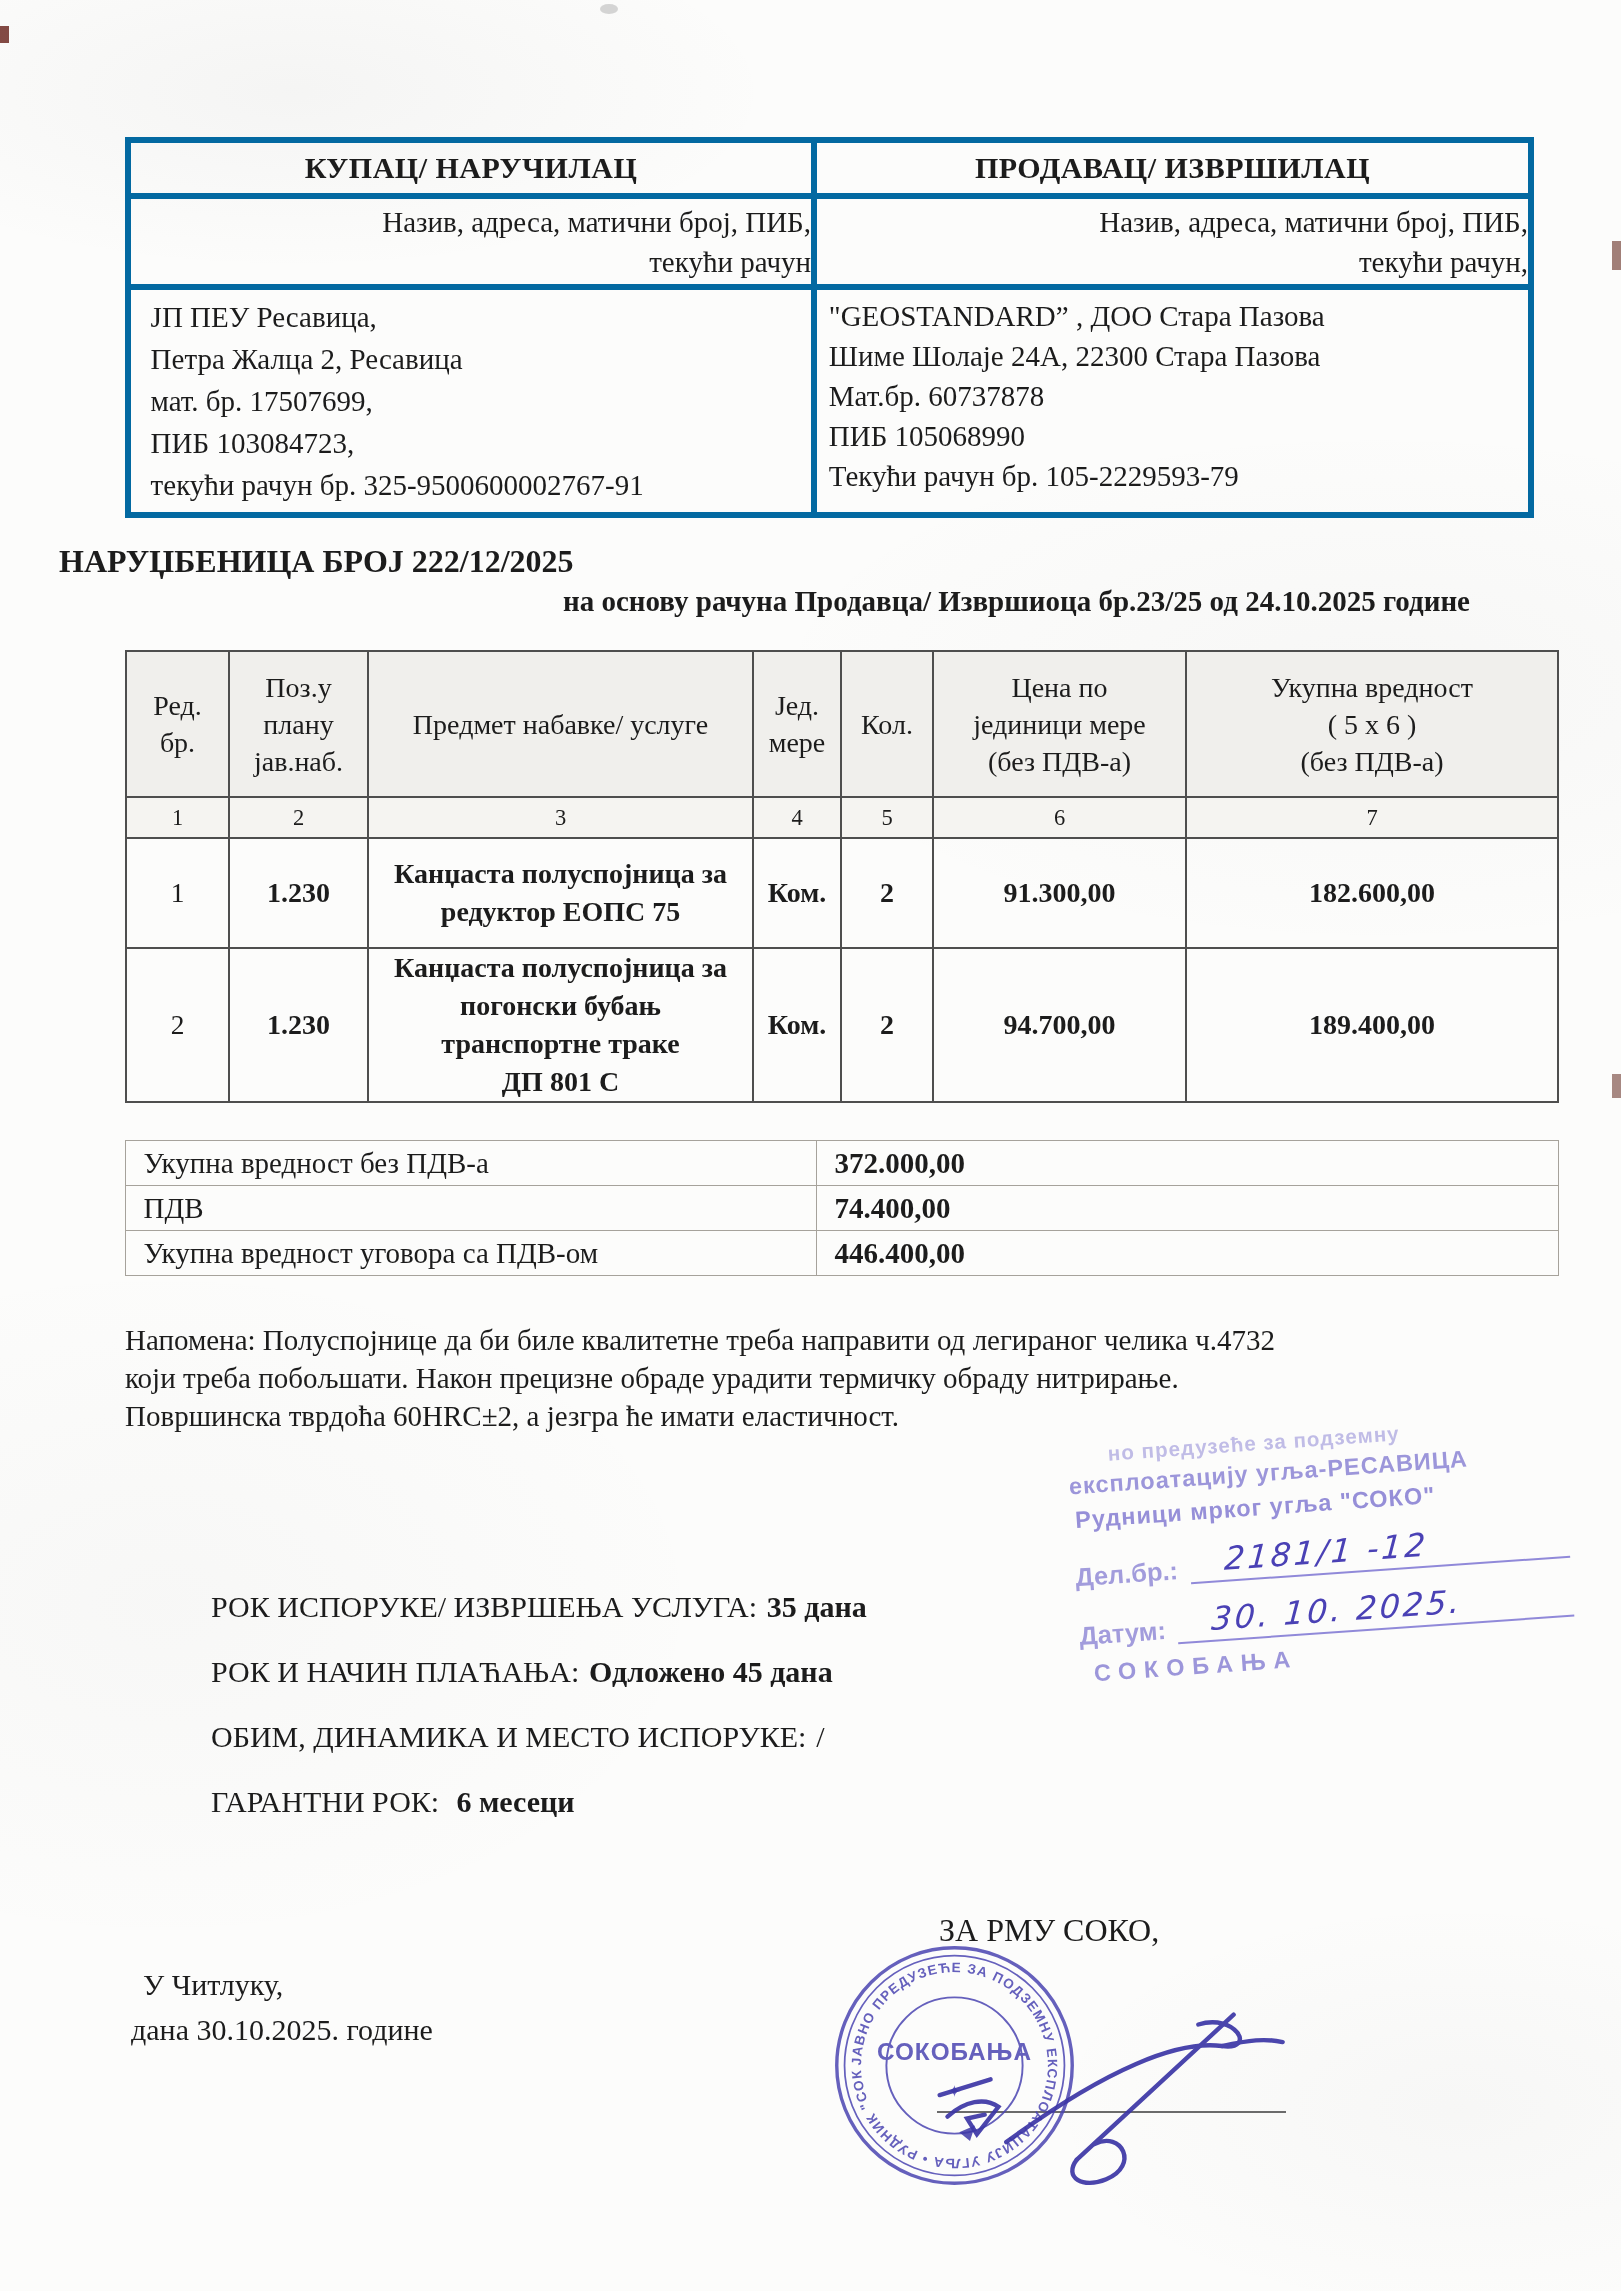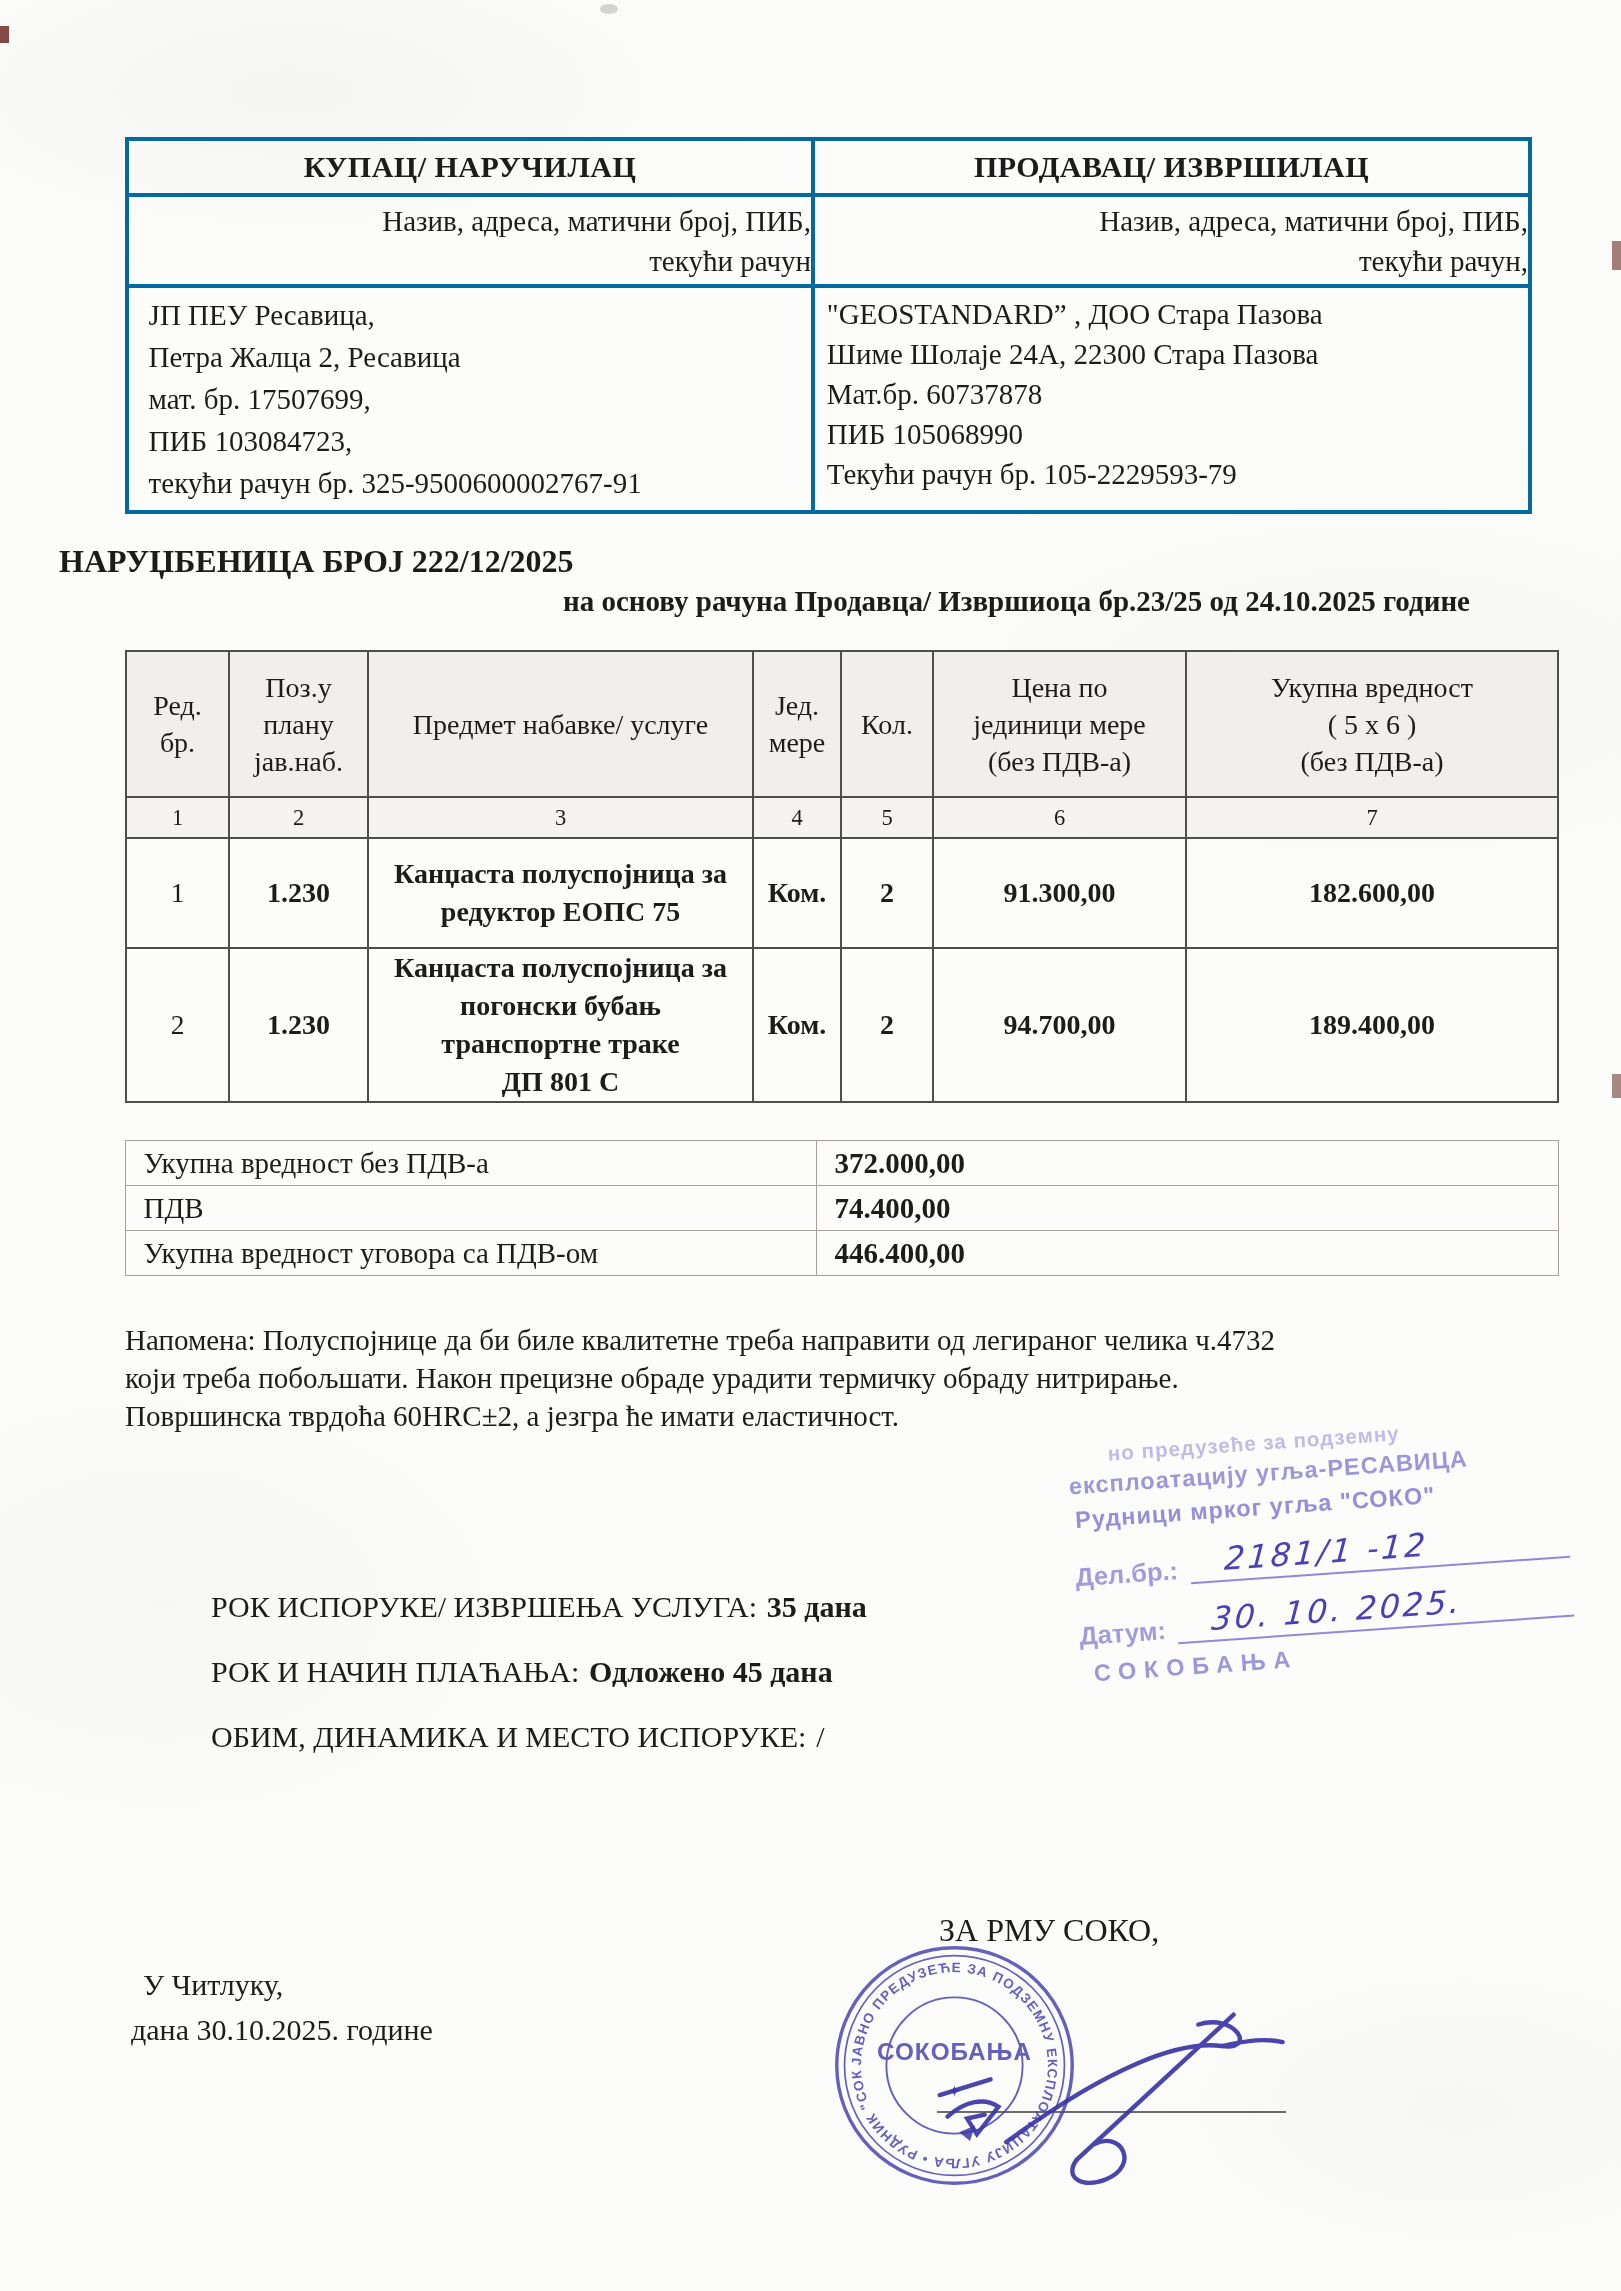--- a/index.html
+++ b/index.html
@@ -19,21 +19,21 @@
   .artifact{ position:absolute; }
   .art-left{ left:0; top:25.5px; width:8.8px; height:17.6px; background:#6d2a24; opacity:.85; }
   .art-right1{ left:1612px; top:241px; width:8.8px; height:29px; background:#7a4a40; opacity:.7; }
   .art-right2{ left:1612px; top:1074px; width:8.8px; height:23.5px; background:#7a4a40; opacity:.65; }
   .art-top{ left:600px; top:3.9px; width:17.6px; height:9.8px; background:#9a9a9a; opacity:.4; border-radius:50%; }
 
   table{ border-collapse:collapse; table-layout:fixed; }
 
   
   .parties{ position:absolute; left:125px; top:137px; width:1404px; }
-  .parties td{ border:4px solid #0369a1; }
+  .parties td{ border:6px solid #0369a1; }
   .parties .p-title{ height:56px; text-align:center; vertical-align:middle;
       font-weight:bold; font-size:30px; letter-spacing:0.5px; }
   .parties .p-sub{ height:91px; text-align:right; vertical-align:middle;
       font-size:29px; line-height:40px; white-space:pre-line; }
   .parties .p-body{ height:211px; vertical-align:top; font-size:29px;
       line-height:42px; padding:5.9px 9.8px 5.9px 19.6px; }
   .parties .p-body.seller{ padding-left:11.8px; line-height:40px; }
 
   
   .doc-title{ position:absolute; left:59px; top:543px; width:1411px;
@@ -249,20 +249,23 @@
 <div class="terms">
   <div class="term-line">
     <span>РОК ИСПОРУКЕ/ ИЗВРШЕЊА УСЛУГА:</span><span class="val">35 дана</span>
   </div>
   <div class="term-line">
     <span>РОК И НАЧИН ПЛАЋАЊА:</span><span class="val">Одложено 45 дана</span>
   </div>
   <div class="term-line">
     <span>ОБИМ, ДИНАМИКА И МЕСТО ИСПОРУКЕ:</span><span class="val plain">/</span>
   </div>
+  <div class="term-line">
+    <span>ГАРАНТНИ РОК: </span><span class="val">6 месеци</span>
+  </div>
 </div>
 
 <div class="place">У Читлуку,</div>
 <div class="date-line">дана  30.10.2025. године</div>
 <div class="for-label">ЗА РМУ СОКО,</div>
 <div class="sig-line"></div>
 
 <svg class="round-stamp" width="253" height="253" viewBox="0 0 260 260">
   <defs>
     <path id="ringPath" d="M 130,130 m -96,0 a 96,96 0 1,1 192,0 a 96,96 0 1,1 -192,0"></path>

